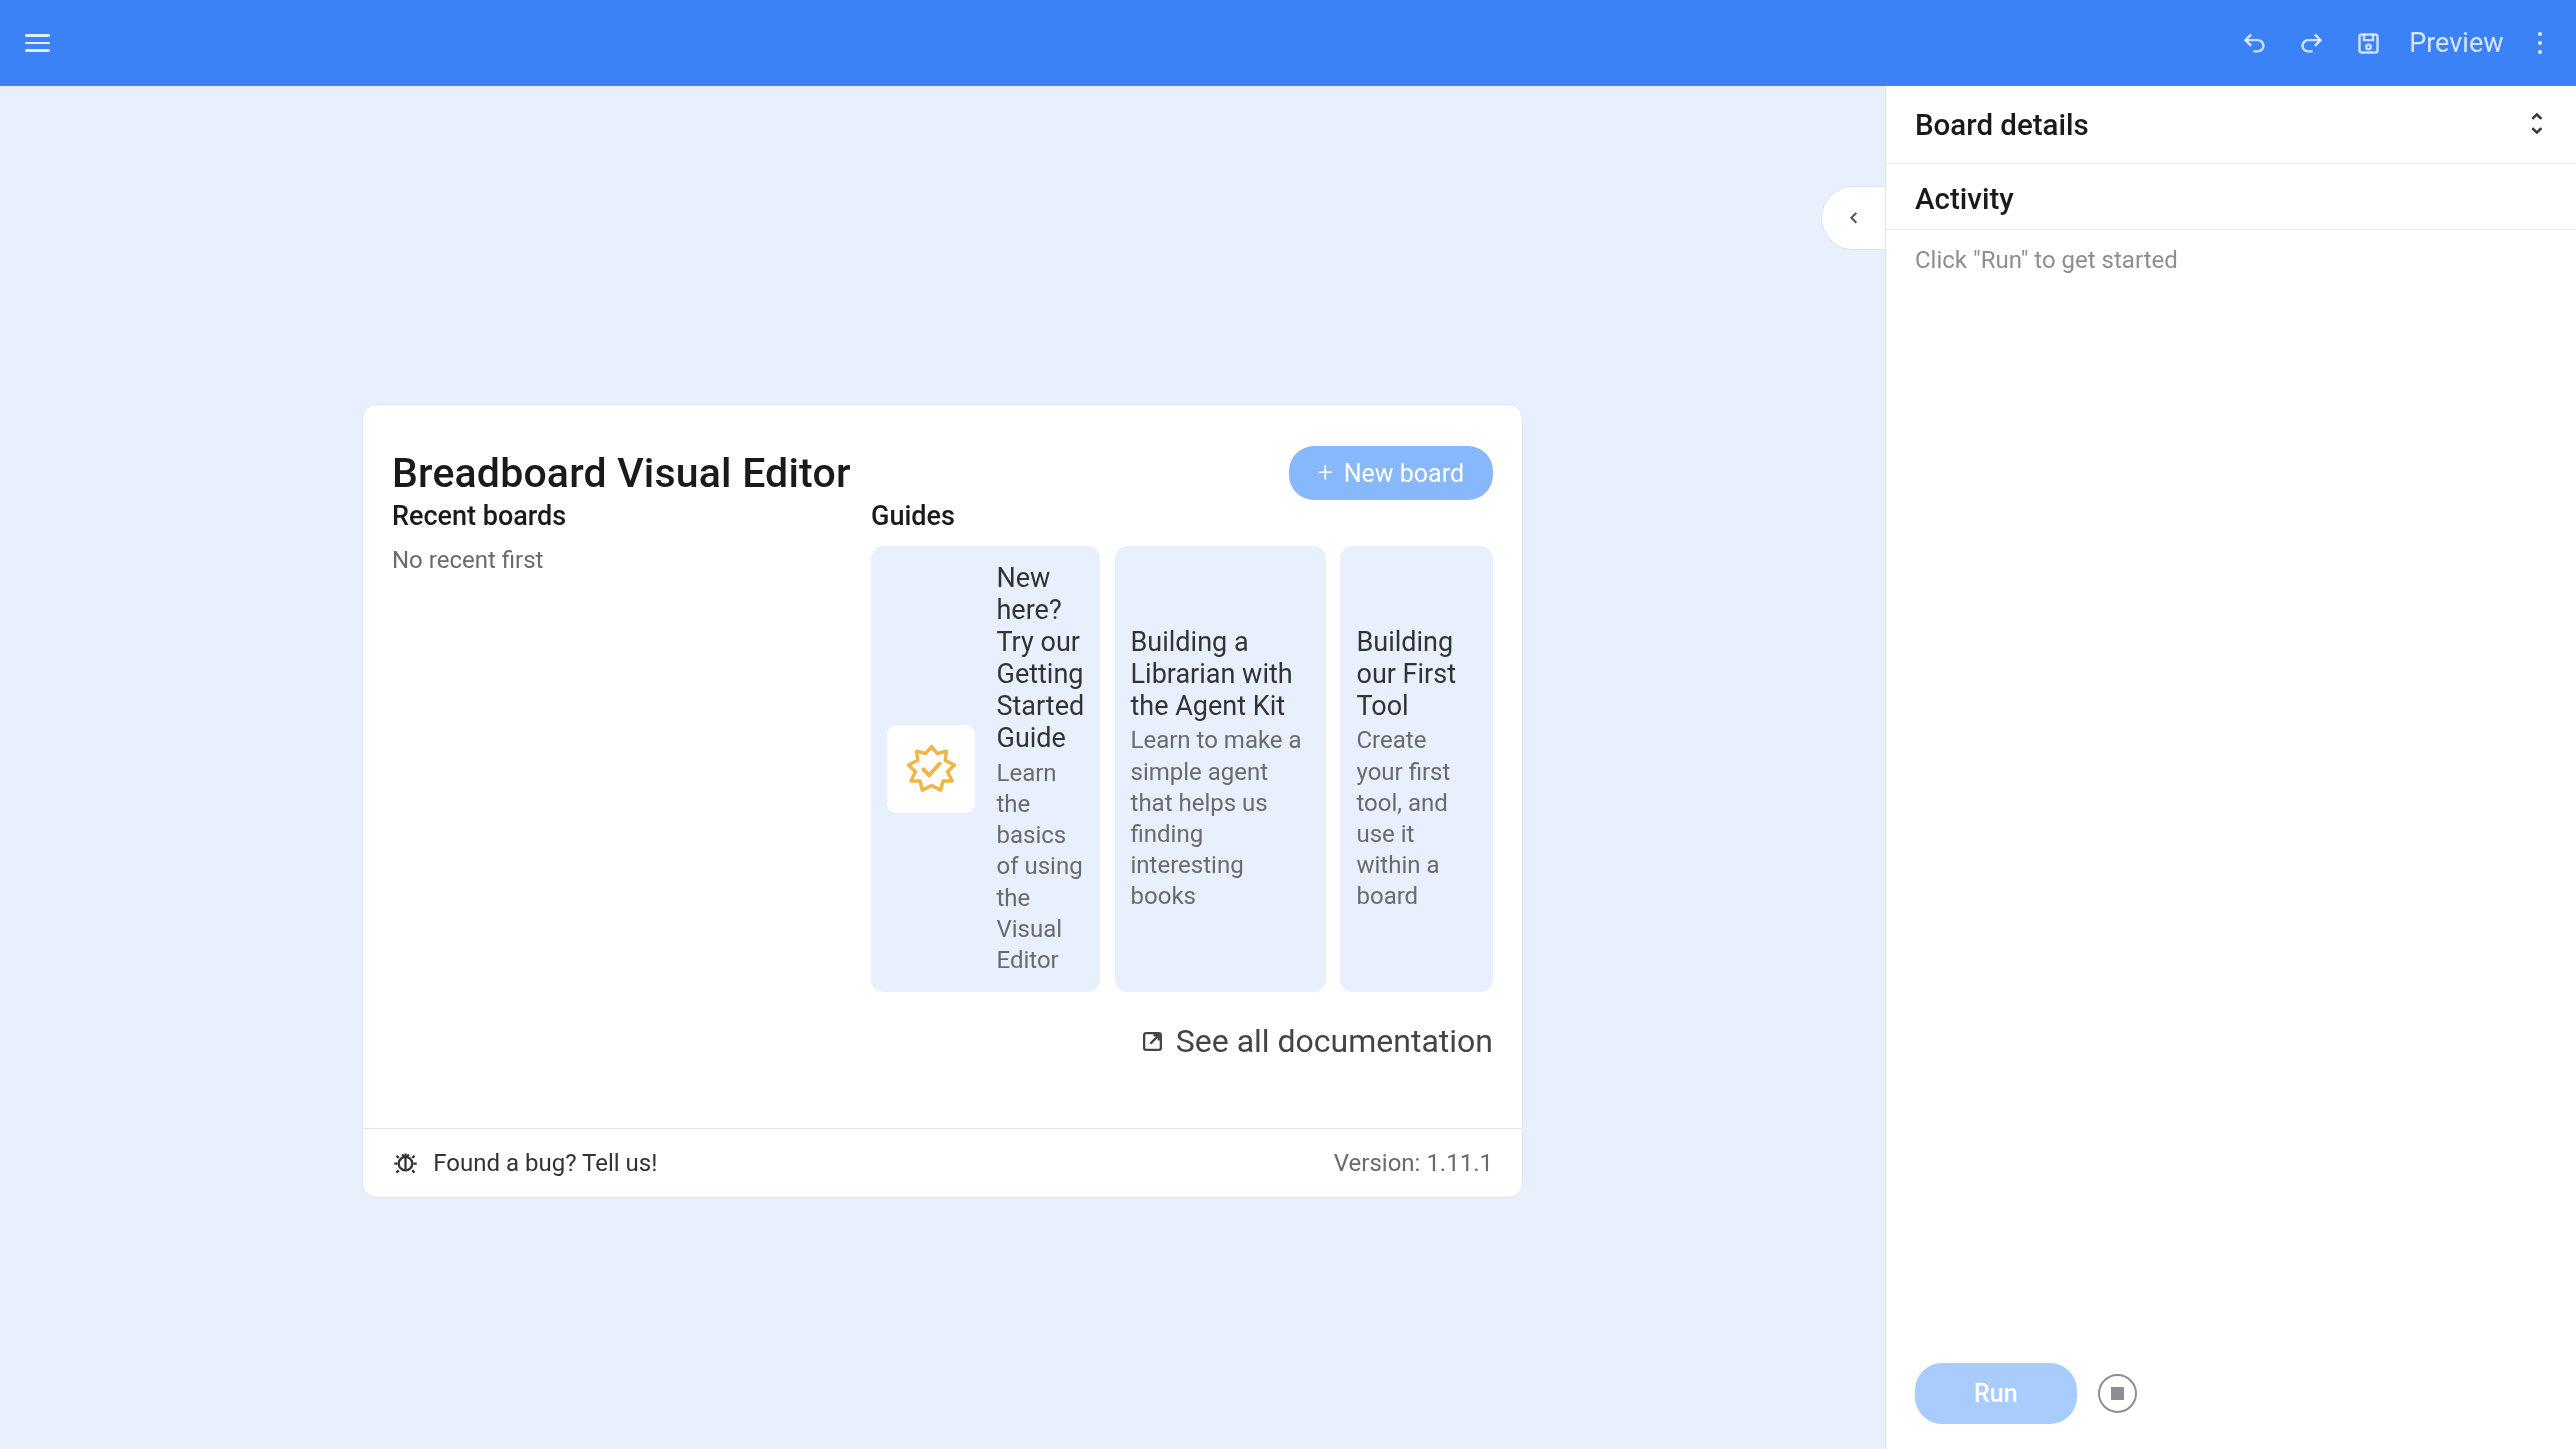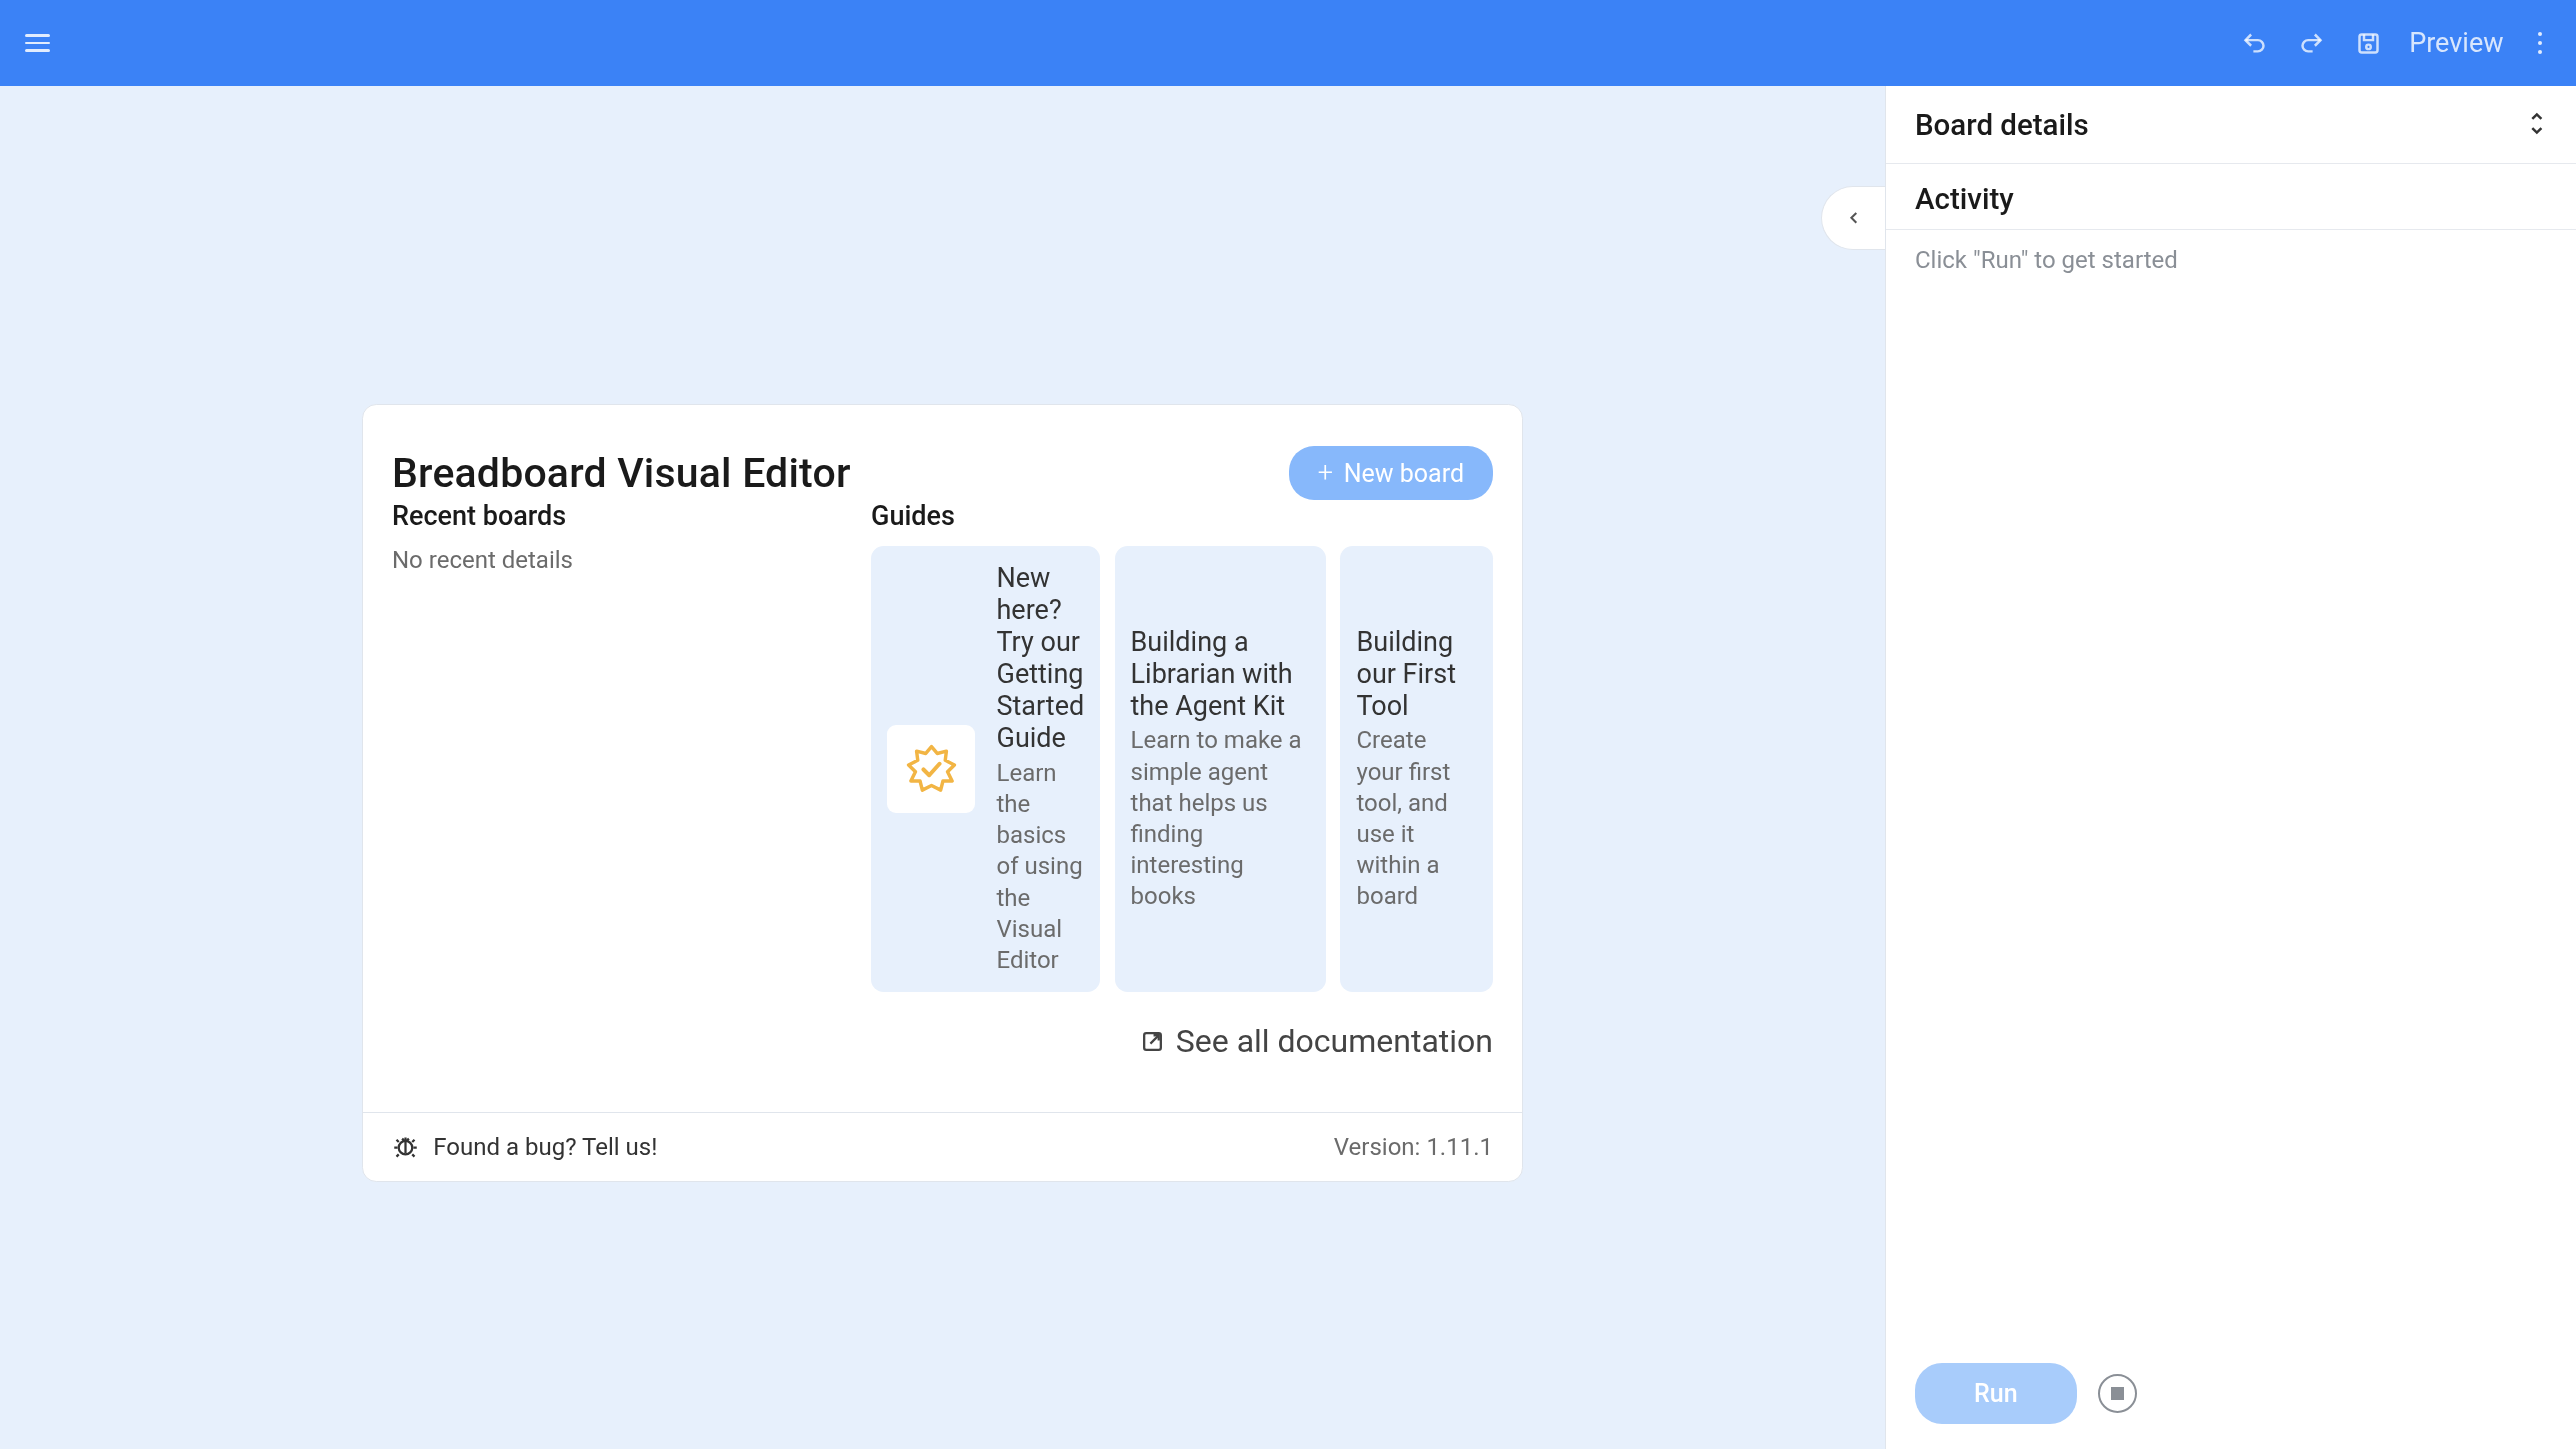--- a/index.html
+++ b/index.html
@@ -44,21 +44,21 @@
 .guide-card { background: #E7F0FC; border-radius: 12.5px; padding: 16px 16px; display: flex; align-items: center; gap: 21.5px; cursor: pointer; }
 .guide-card.no-icon { padding: 16px 16px; }
 .guide-icon { width: 88px; height: 88px; background: #fff; border-radius: 9px; display: flex; align-items: center; justify-content: center; flex-shrink: 0; }
 .guide-text { display: flex; flex-direction: column; gap: 3.6px; }
 .guide-title { font-size: 27px; color: #333; font-weight: 400; }
 .guide-sub { font-size: 24px; color: #6b6b6b; line-height: 1.3; }
 
 .see-all { display: flex; align-items: center; justify-content: flex-end; gap: 10.7px; margin-top: 30px; font-size: 32px; color: #444; cursor: pointer; }
 .see-all svg { stroke: #444; }
 
-.card-footer { border-top: 0.9px solid #E0E5EC; padding: 19.7px 29px; display: flex; align-items: center; justify-content: space-between; }
+.card-footer { border-top: 0.9px solid #E0E5EC; padding: 19.7px 29px; display: flex; align-items: center; justify-content: space-between; margin-top: 16px; }
 .bug-link { display: flex; align-items: center; gap: 14.3px; color: #333; font-size: 24px; cursor: pointer; }
 .bug-link svg { stroke: #333; }
 .version { color: #6b6b6b; font-size: 24px; }
 
 
 .panel-header { padding: 21.5px 29px; border-bottom: 1.8px solid #E6E9EE; display: flex; align-items: center; justify-content: space-between; }
 .panel-title { font-size: 29.5px; font-weight: 500; color: #1a1a1a; }
 .expand-icon { cursor: pointer; }
 .section-activity { padding: 18px 29px 12.5px 29px; border-bottom: 0.9px solid #E6E9EE; }
 .activity-title { font-size: 29.5px; font-weight: 500; color: #1a1a1a; }
@@ -122,21 +122,21 @@
         <div class="card-header">
           <div class="card-title">Breadboard Visual Editor</div>
           <button class="new-board-btn">
             <span class="plus">+</span>
             <span>New board</span>
           </button>
         </div>
         <div class="columns">
           <div class="col-recent">
             <div class="section-heading">Recent boards</div>
-            <div class="empty-text">No recent details</div>
+            <div class="empty-text">No recent first</div>
           </div>
           <div class="col-guides">
             <div class="section-heading">Guides</div>
             <div class="guide-list">
               <div class="guide-card">
                 <div class="guide-icon">
                   <svg width="55" height="55" viewBox="0 0 48 48" fill="none">
                     <path d="M24 4 L29 10 L37 8 L36 16 L44 20 L38 26 L42 34 L34 34 L32 42 L24 38 L16 42 L14 34 L6 34 L10 26 L4 20 L12 16 L11 8 L19 10 Z" stroke="#F2B544" stroke-width="3" stroke-linejoin="round"></path>
                     <path d="M17 24 L22 29 L31 19" stroke="#F2B544" stroke-width="3.5" stroke-linecap="round" stroke-linejoin="round"></path>
                   </svg>

